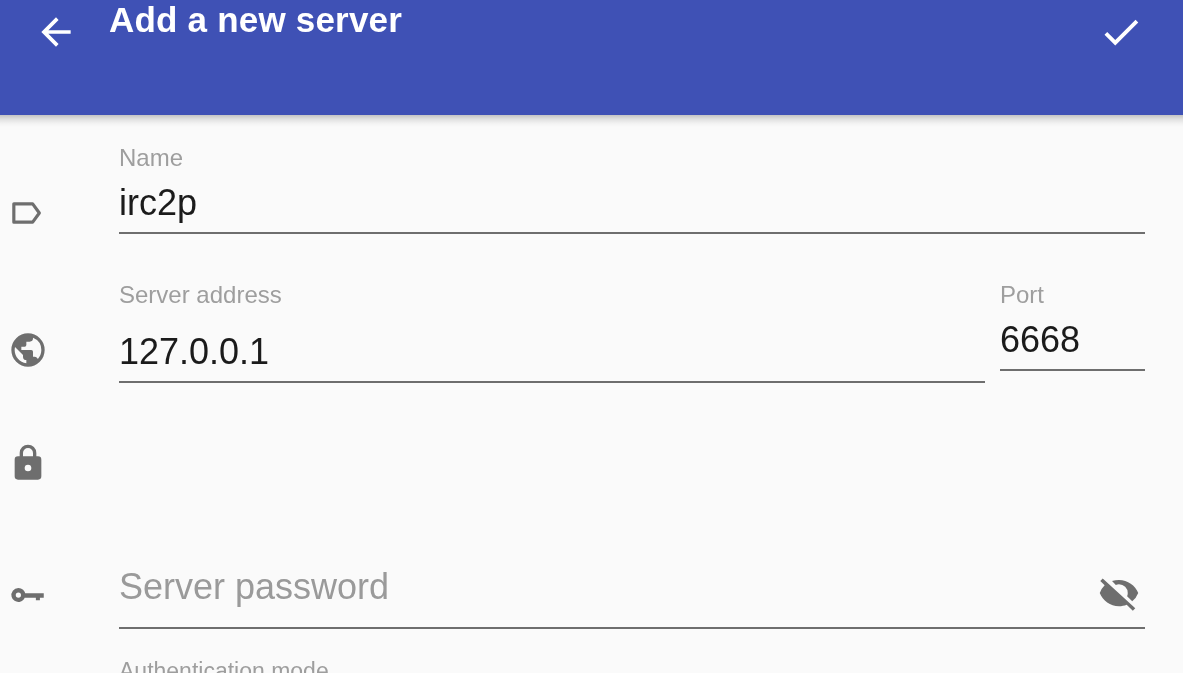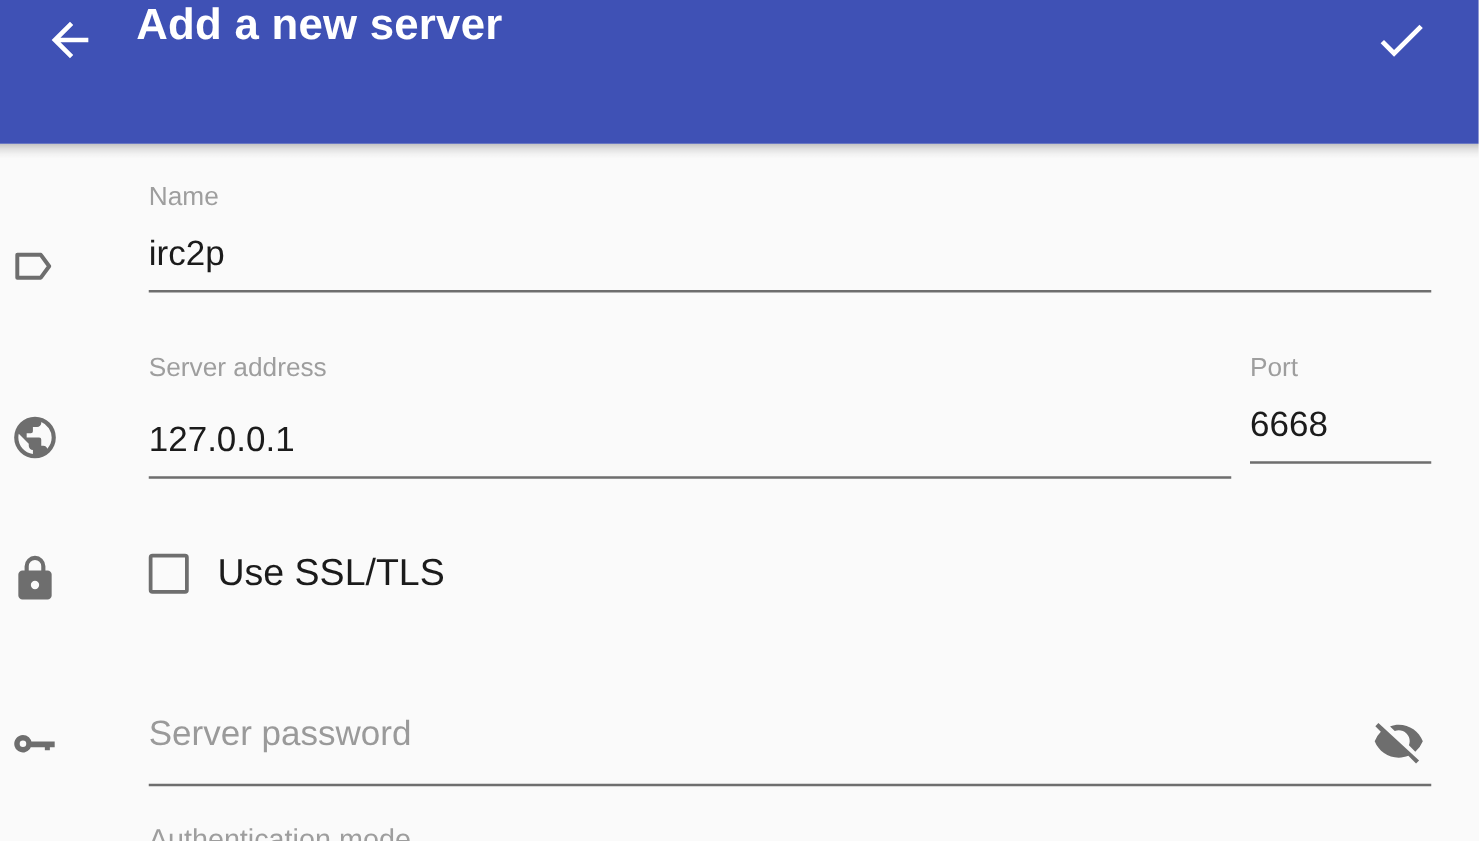--- a/index.html
+++ b/index.html
@@ -103,27 +103,27 @@
     align-items: center;
     justify-content: center;
   }
 
   .field {
     position: absolute;
     box-sizing: border-box;
   }
   .field-label {
     color: #9e9e9e;
-    font-size: 21px;
+    font-size: 24px;
     line-height: 27px;
     white-space: nowrap;
   }
   .field-value {
     color: #1b1b1b;
-    font-size: 28px;
+    font-size: 36px;
     line-height: 40px;
     white-space: nowrap;
   }
   .field-value.placeholder {
     color: #9a9a9a;
   }
   .field-underline {
     height: 2px;
     background: #6e6e6e;
     width: 100%;
@@ -263,24 +263,20 @@
       <div class="field-label">Port</div>
       <div class="field-value">6668</div>
       <div class="field-underline"></div>
     </div>
 
     <div class="row-icon" id="row-ssl-icon">
       <svg width="40" height="40" viewBox="0 0 24 24">
         <path d="M18 8h-1V6A5 5 0 0 0 7 6v2H6a2 2 0 0 0-2 2v10a2 2 0 0 0 2 2h12a2 2 0 0 0 2-2V10a2 2 0 0 0-2-2zm-6 9a2 2 0 1 1 0-4 2 2 0 0 1 0 4zM9 8V6a3 3 0 0 1 6 0v2H9z" fill="#6e6e6e"></path>
       </svg>
     </div>
-    <div class="row" id="row-ssl">
-      <div class="checkbox"></div>
-      <div class="checkbox-label">Use SSL/TLS</div>
-    </div>
 
     <div class="row-icon" id="row-password-icon">
       <svg width="42" height="42" viewBox="0 0 24 24">
         <path d="M6.5 8a4 4 0 0 0-3.87 5h-.01A4 4 0 1 0 6.5 8zm0 5.5A1.5 1.5 0 1 1 8 12a1.5 1.5 0 0 1-1.5 1.5z" fill="#6e6e6e"></path>
         <path d="M10 11h11v2.6h-2.2V15h-2.3v-1.4H10V11z" fill="#6e6e6e"></path>
       </svg>
     </div>
     <div id="password-row-wrap">
       <div class="field-value placeholder">Server password</div>
       <div class="eye-btn">

